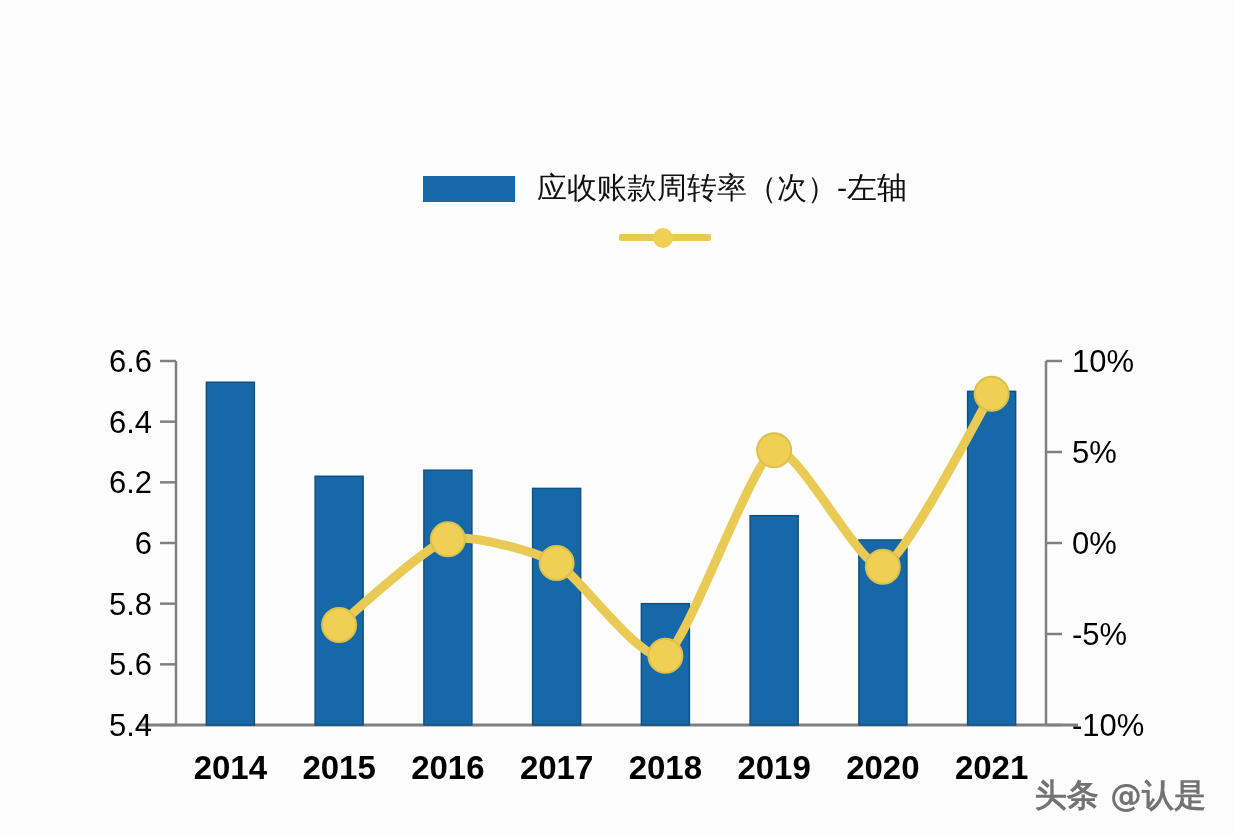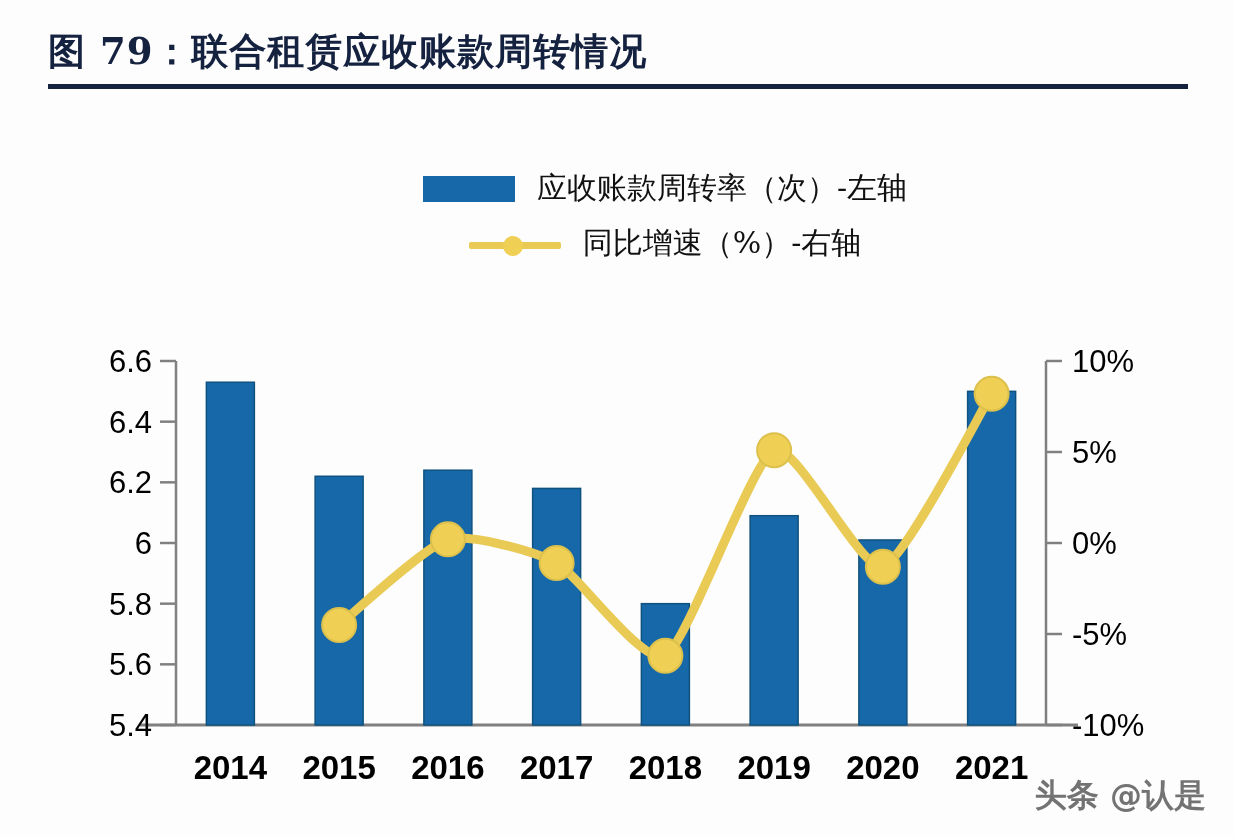--- a/index.html
+++ b/index.html
@@ -132,33 +132,28 @@
     color: #5b5b5b;
     opacity: 0.85;
     white-space: nowrap;
   }
 </style>
 </head>
 <body>
 
 <div class="page">
 
-  <div class="title-block">
-    <div class="title-text">图 79：联合租赁应收账款周转情况</div>
-    <div class="title-rule"></div>
-  </div>
 
   <div class="legend">
     <div class="legend-row">
       <span class="legend-swatch-bar"></span>
       <span class="legend-label">应收账款周转率（次）-左轴</span>
     </div>
     <div class="legend-row">
       <span class="legend-swatch-line"></span>
-      <span class="legend-label">同比增速（%）-右轴</span>
     </div>
   </div>
 
   <div class="plot-area">
     <svg class="plot-svg" width="1234" height="836" viewBox="0 0 1234 836" xmlns="http://www.w3.org/2000/svg">
 
       <g>
         <line id="axis-left" x1="176" y1="348" x2="176" y2="712" stroke="#808080" stroke-width="2.5"></line>
         <line id="axis-right" x1="1046" y1="348" x2="1046" y2="712" stroke="#808080" stroke-width="2.5"></line>
         <line id="axis-bottom" x1="140" y1="712" x2="1078" y2="712" stroke="#808080" stroke-width="3"></line>

